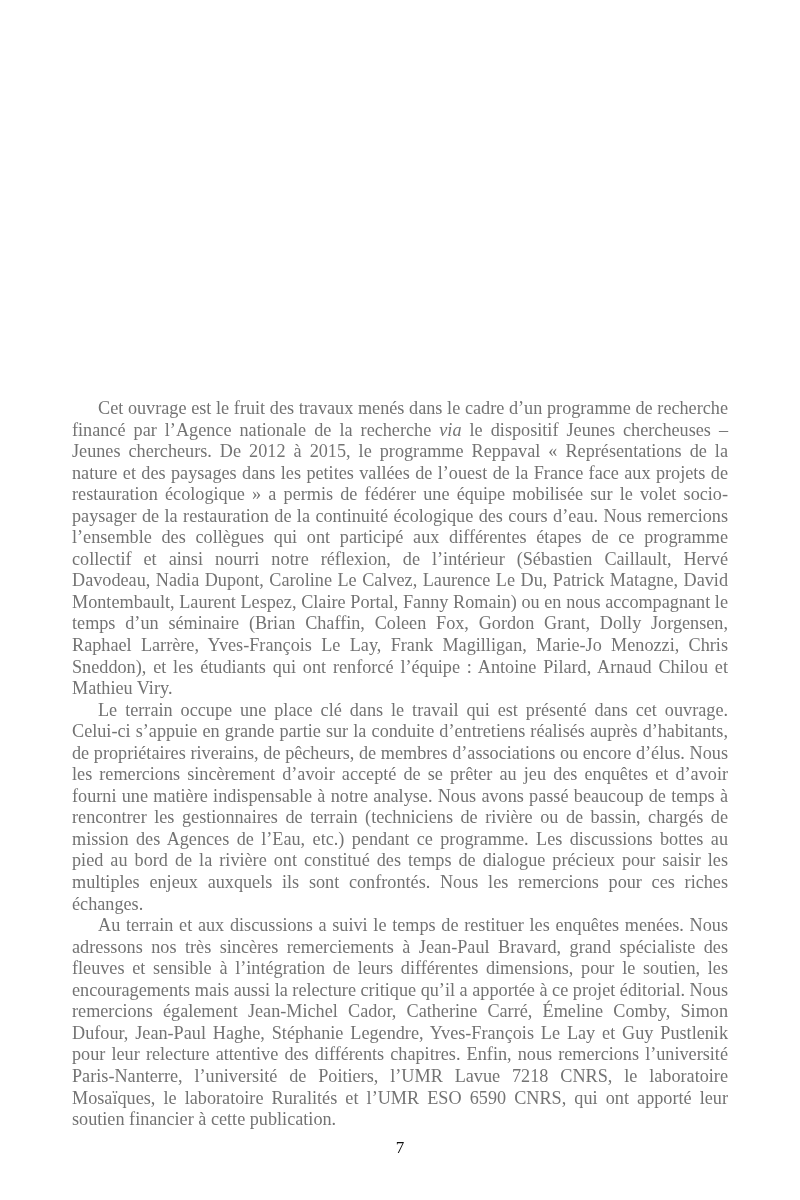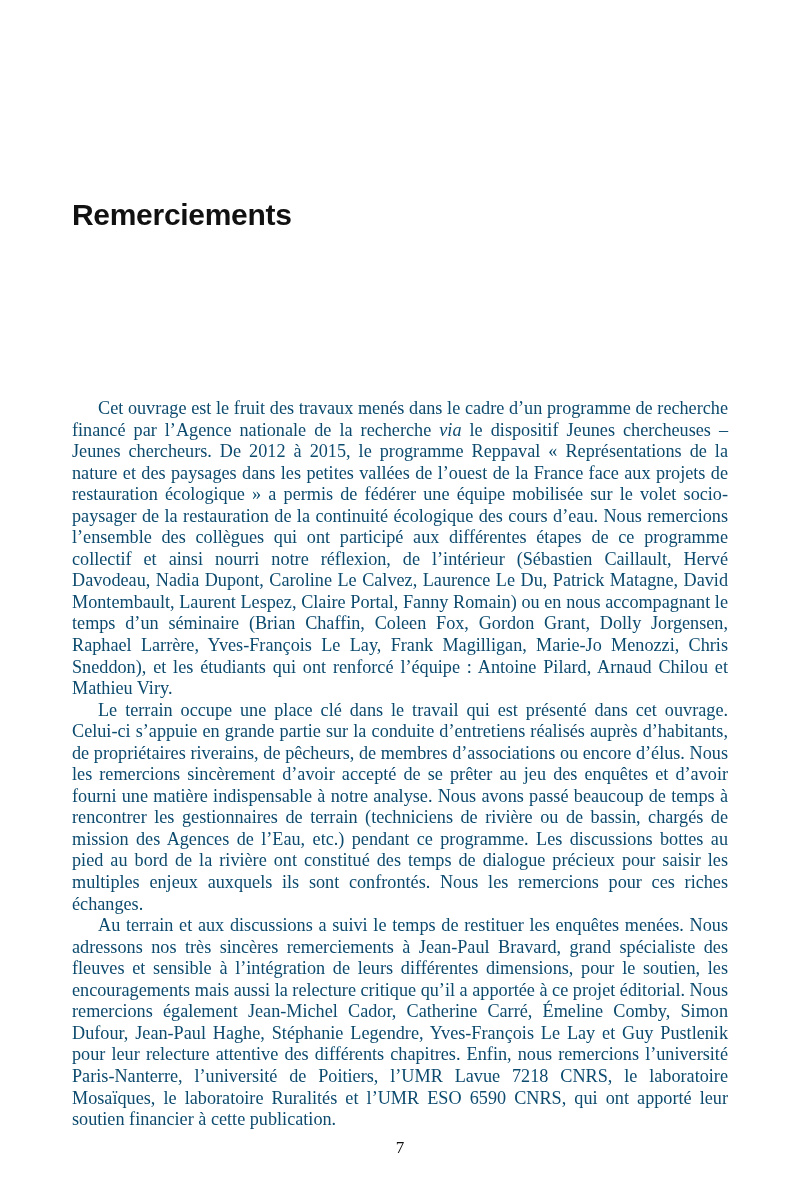--- a/index.html
+++ b/index.html
@@ -33,21 +33,21 @@
     color: #111111;
   }
   .body-text {
     position: absolute;
     left: 72px;
     right: 72px;
     top: 398px;
     font-size: 18.2px;
     line-height: 21.55px;
     text-align: justify;
-    color: #0c4a6e;
+    color: #737373;
   }
   .body-text p {
     margin: 0;
     text-indent: 26px;
   }
   .italic {
     font-style: italic;
   }
   .page-number {
     position: absolute;
@@ -58,21 +58,20 @@
     font-size: 17px;
     line-height: 20px;
     color: #0d0d0d;
   }
 </style>
 </head>
 <body>
 
 <div class="page">
 
-  <h1 class="chapter-title">Remerciements</h1>
 
   <div class="body-text">
 
     <p><span>Cet ouvrage est le fruit des travaux menés dans le cadre d’un programme de recherche financé par l’Agence nationale de la recherche </span><span class="italic">via</span><span> le dispositif Jeunes chercheuses – Jeunes chercheurs. De 2012 à 2015, le programme Reppaval «&nbsp;Représentations de la nature et des paysages dans les petites vallées de l’ouest de la France face aux projets de restauration écologique&nbsp;» a permis de fédérer une équipe mobilisée sur le volet socio-paysager de la restauration de la continuité écologique des cours d’eau. Nous remercions l’ensemble des collègues qui ont participé aux différentes étapes de ce programme collectif et ainsi nourri notre réflexion, de l’intérieur (Sébastien Caillault, Hervé Davodeau, Nadia Dupont, Caroline Le Calvez, Laurence Le Du, Patrick Matagne, David Montembault, Laurent Lespez, Claire Portal, Fanny Romain) ou en nous accompagnant le temps d’un séminaire (Brian Chaffin, Coleen Fox, Gordon Grant, Dolly Jorgensen, Raphael Larrère, Yves-François Le Lay, Frank Magilligan, Marie-Jo Menozzi, Chris Sneddon), et les étudiants qui ont renforcé l’équipe&nbsp;: Antoine Pilard, Arnaud Chilou et Mathieu Viry.</span></p>
 
     <p>Le terrain occupe une place clé dans le travail qui est présenté dans cet ouvrage. Celui-ci s’appuie en grande partie sur la conduite d’entretiens réalisés auprès d’habitants, de propriétaires riverains, de pêcheurs, de membres d’associations ou encore d’élus. Nous les remercions sincèrement d’avoir accepté de se prêter au jeu des enquêtes et d’avoir fourni une matière indispensable à notre analyse. Nous avons passé beaucoup de temps à rencontrer les gestionnaires de terrain (techniciens de rivière ou de bassin, chargés de mission des Agences de l’Eau, etc.) pendant ce programme. Les discussions bottes au pied au bord de la rivière ont constitué des temps de dialogue précieux pour saisir les multiples enjeux auxquels ils sont confrontés. Nous les remercions pour ces riches échanges.</p>
 
     <p>Au terrain et aux discussions a suivi le temps de restituer les enquêtes menées. Nous adressons nos très sincères remerciements à Jean-Paul Bravard, grand spécialiste des fleuves et sensible à l’intégration de leurs différentes dimensions, pour le soutien, les encouragements mais aussi la relecture critique qu’il a apportée à ce projet éditorial. Nous remercions également Jean-Michel Cador, Catherine Carré, Émeline Comby, Simon Dufour, Jean-Paul Haghe, Stéphanie Legendre, Yves-François Le Lay et Guy Pustlenik pour leur relecture attentive des différents chapitres. Enfin, nous remercions l’université Paris-Nanterre, l’université de Poitiers, l’UMR Lavue 7218 CNRS, le laboratoire Mosaïques, le laboratoire Ruralités et l’UMR ESO 6590 CNRS, qui ont apporté leur soutien financier à cette publication.</p>
 
   </div>

